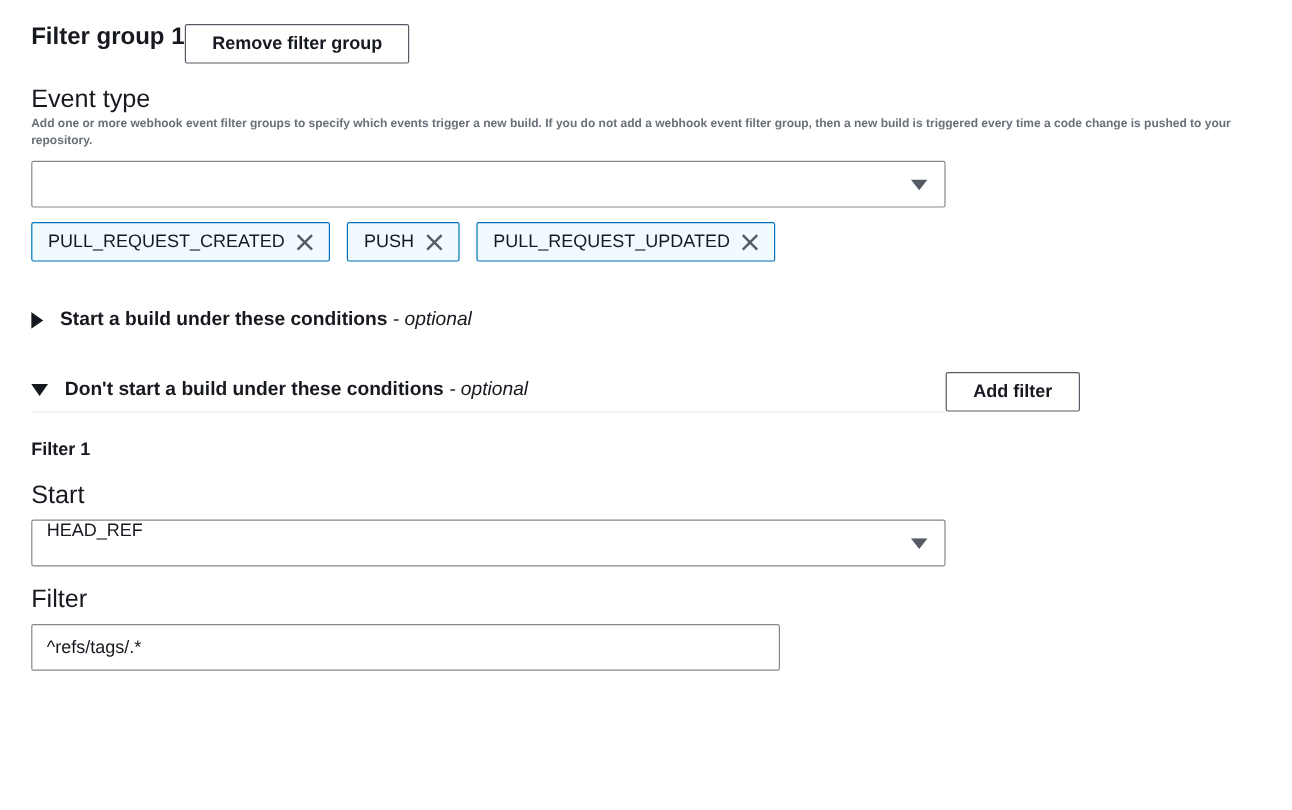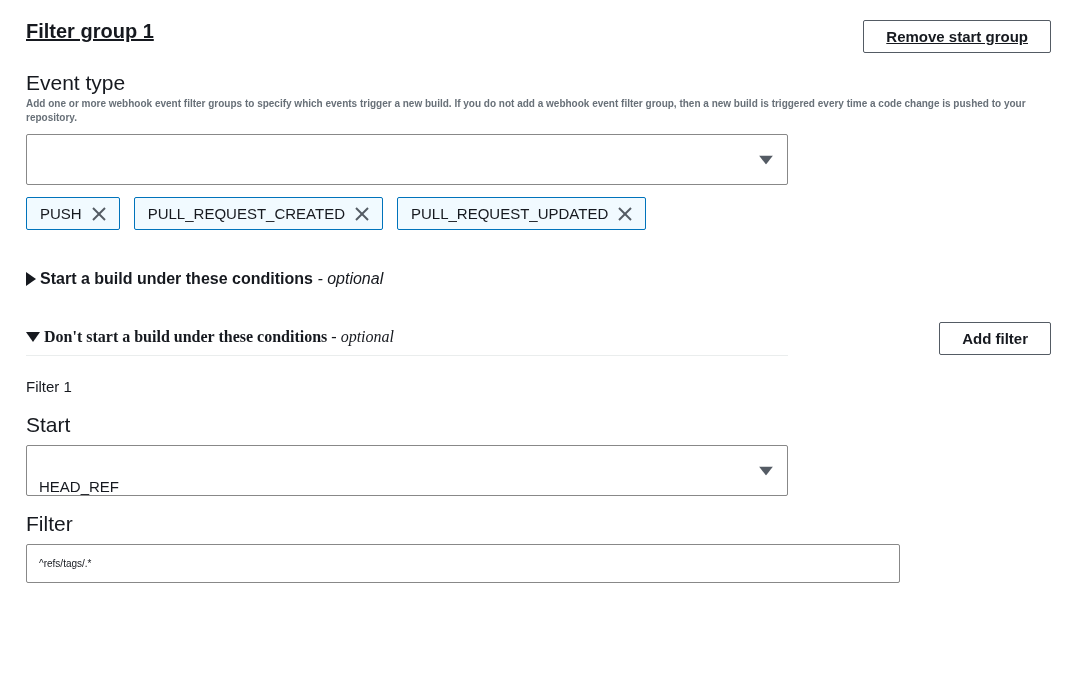--- a/index.html
+++ b/index.html
@@ -9,24 +9,23 @@
     }
     body {
       font-family: "Amazon Ember", "Helvetica Neue", Arial, sans-serif;
       color: #16191f;
       padding: 20px 26px;
       width: 1077px;
       background: #fff;
     }
     .header-row {
       display: flex;
-      justify-content: space-between;
+      justify-content: flex-start;
       align-items: flex-start;
       margin-bottom: 18px;
-      text-decoration: underline;
     }
     h2.group-title {
       font-size: 20px;
       font-weight: 700;
       color: #16191f;
     }
     .btn-outline {
       background: #fff;
       border: 1px solid #545b64;
       color: #16191f;
@@ -46,27 +45,27 @@
     .field-help {
       font-size: 10px;
       color: #687078;
       line-height: 1.35;
       margin-bottom: 10px;
       max-width: 1000px;
       font-weight: bold;
     }
     .select-box {
       width: 762px;
-      height: 51px;
+      height: 39px;
       border: 1px solid #888;
       border-radius: 2px;
       background: #fff;
       position: relative;
       display: flex;
-      align-items: flex-end;
+      align-items: flex-start;
       padding: 0 12px;
       cursor: pointer;
       font-size: 15px;
     }
     .select-box .caret {
       position: absolute;
       right: 14px;
       top: 50%;
       transform: translateY(-50%);
     }
@@ -89,21 +88,21 @@
       border-radius: 2px;
     }
     .chip .x {
       cursor: pointer;
       display: inline-flex;
     }
     .expandable {
       width: 762px;
       display: flex;
       align-items: center;
-      gap: 4px;
+      gap: 14px;
       padding: 6px 0;
       cursor: pointer;
     }
     .expandable .disclosure {
       display: inline-flex;
     }
     .expandable-label {
       font-size: 16px;
       font-weight: 700;
       color: #16191f;
@@ -117,83 +116,82 @@
       border-bottom: 1px solid #eaeded;
       margin-top: 3px;
     }
     .row-with-action {
       display: flex;
       align-items: flex-start;
       gap: 0;
     }
     .row-with-action .left {
       width: 762px;
-      font-family: Liberation Serif, serif;
     }
     .row-with-action .right {
       flex: 1;
       display: flex;
-      justify-content: flex-end;
+      justify-content: flex-start;
     }
     .filter-heading {
       font-size: 15px;
-      font-weight: 400;
+      font-weight: 700;
       margin-top: 22px;
       margin-bottom: 18px;
     }
     .text-input {
-      width: 874px;
+      width: 624px;
       height: 39px;
       border: 1px solid #888;
       border-radius: 2px;
       padding: 0 12px;
-      font-size: 10px;
+      font-size: 15px;
       font-family: inherit;
       color: #16191f;
     }
     .spacer-28 { height: 28px; }
     .spacer-34 { height: 34px; }
     .spacer-10 { height: 10px; }
     .spacer-6 { height: 6px; }
     svg { display: block; }
   </style>
 </head>
 <body>
 
 
 
 <div class="header-row">
   <h2 class="group-title">Filter group 1</h2>
-  <button class="btn-outline">Remove start group</button>
+  <button class="btn-outline">Remove filter group</button>
 </div>
 
 <div>
   <div class="field-label">Event type</div>
   <div class="field-help">Add one or more webhook event filter groups to specify which events trigger a new build. If you do not add a webhook event filter group, then a new build is triggered every time a code change is pushed to your repository.</div>
   <div class="select-box">
     <span></span>
     <span class="caret">
       <svg width="14" height="9" viewBox="0 0 14 9">
           <polygon points="0,0 14,0 7,9" fill="#545b64"></polygon>
         </svg>
     </span>
   </div>
 
   <div class="chips">
     <span class="chip">
-      <span>PUSH</span>
+      <span>PULL_REQUEST_CREATED</span>
       <span class="x">
         <svg width="14" height="14" viewBox="0 0 14 14">
             <line x1="1" y1="1" x2="13" y2="13" stroke="#545b64" stroke-width="2"></line>
             <line x1="13" y1="1" x2="1" y2="13" stroke="#545b64" stroke-width="2"></line>
           </svg>
       </span>
     </span>
     <span class="chip">
-      <span>PULL_REQUEST_CREATED</span>
+      <span>PUSH</span>
       <span class="x">
         <svg width="14" height="14" viewBox="0 0 14 14">
             <line x1="1" y1="1" x2="13" y2="13" stroke="#545b64" stroke-width="2"></line>
             <line x1="13" y1="1" x2="1" y2="13" stroke="#545b64" stroke-width="2"></line>
           </svg>
       </span>
     </span>
     <span class="chip">
       <span>PULL_REQUEST_UPDATED</span>
       <span class="x">

